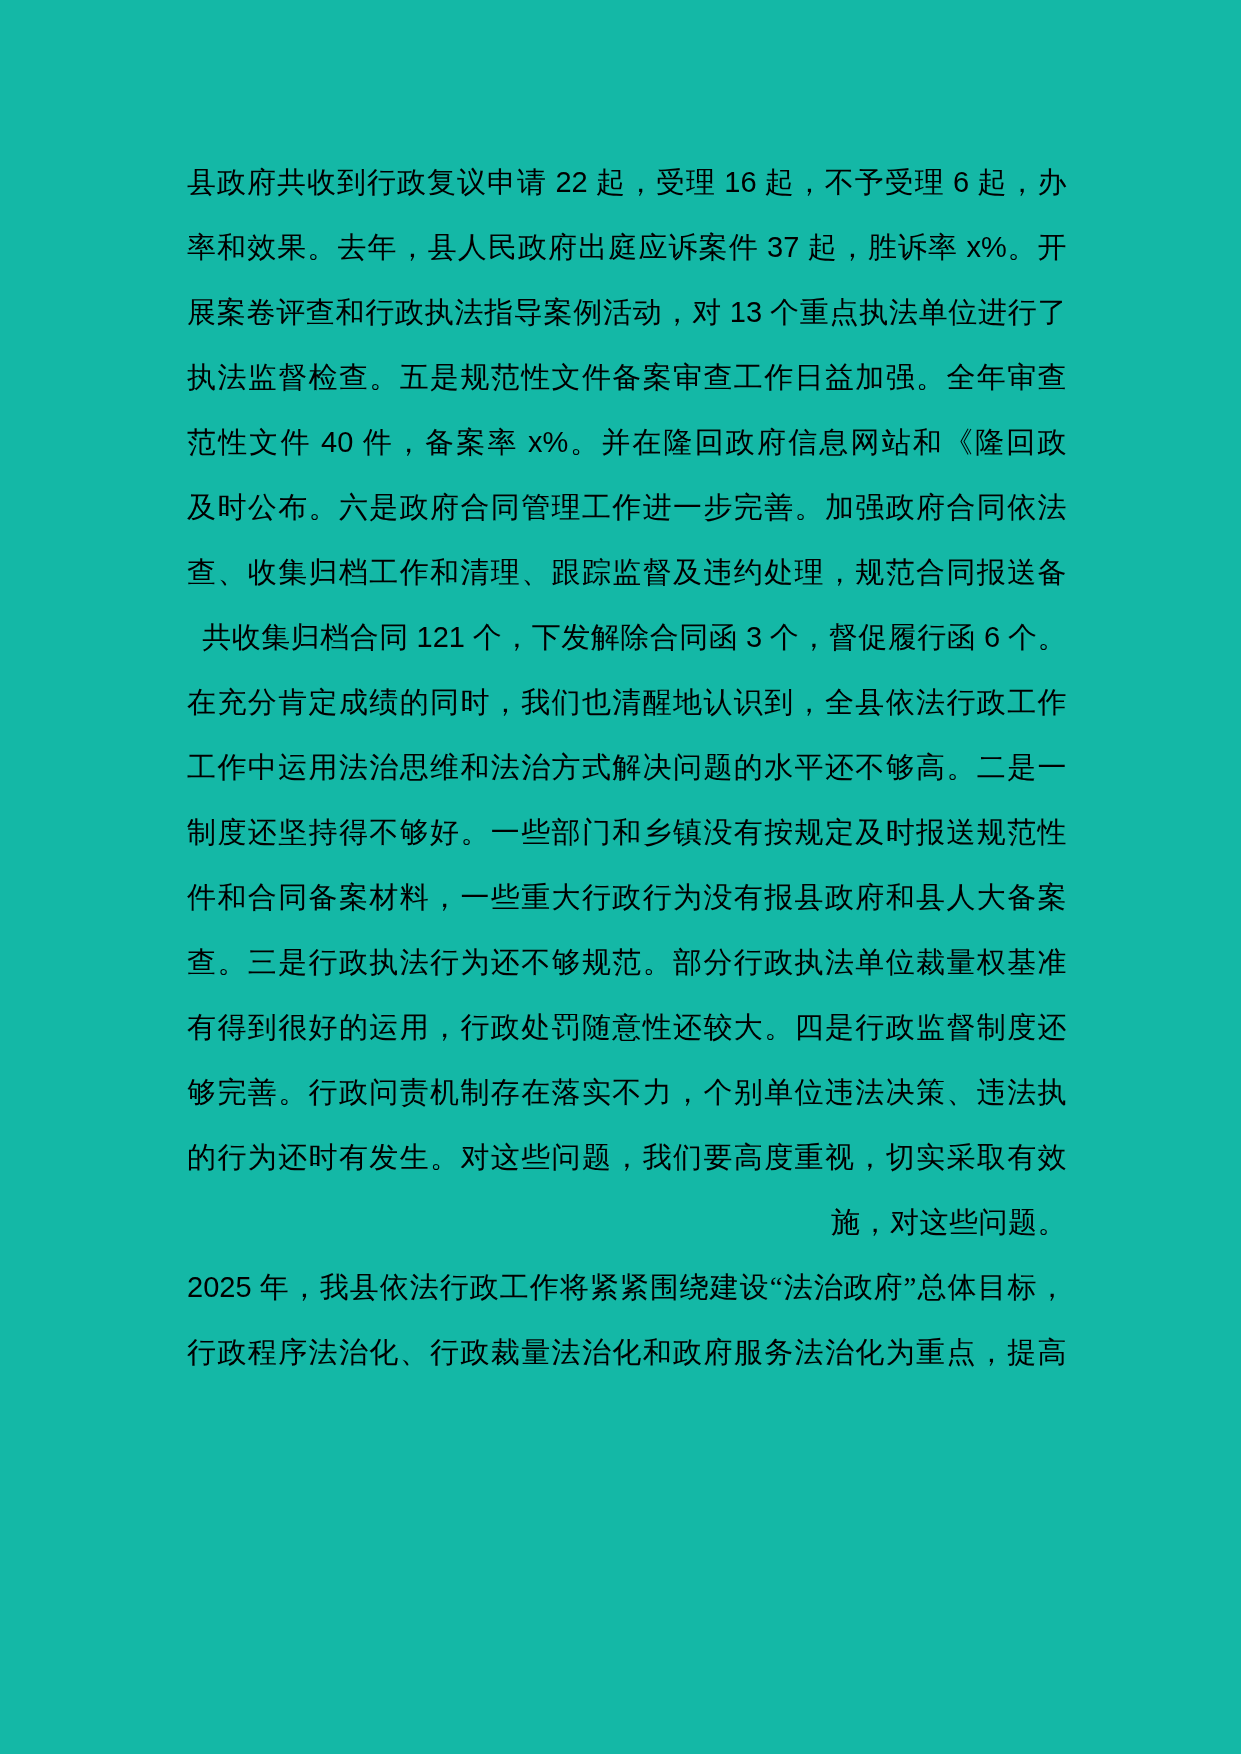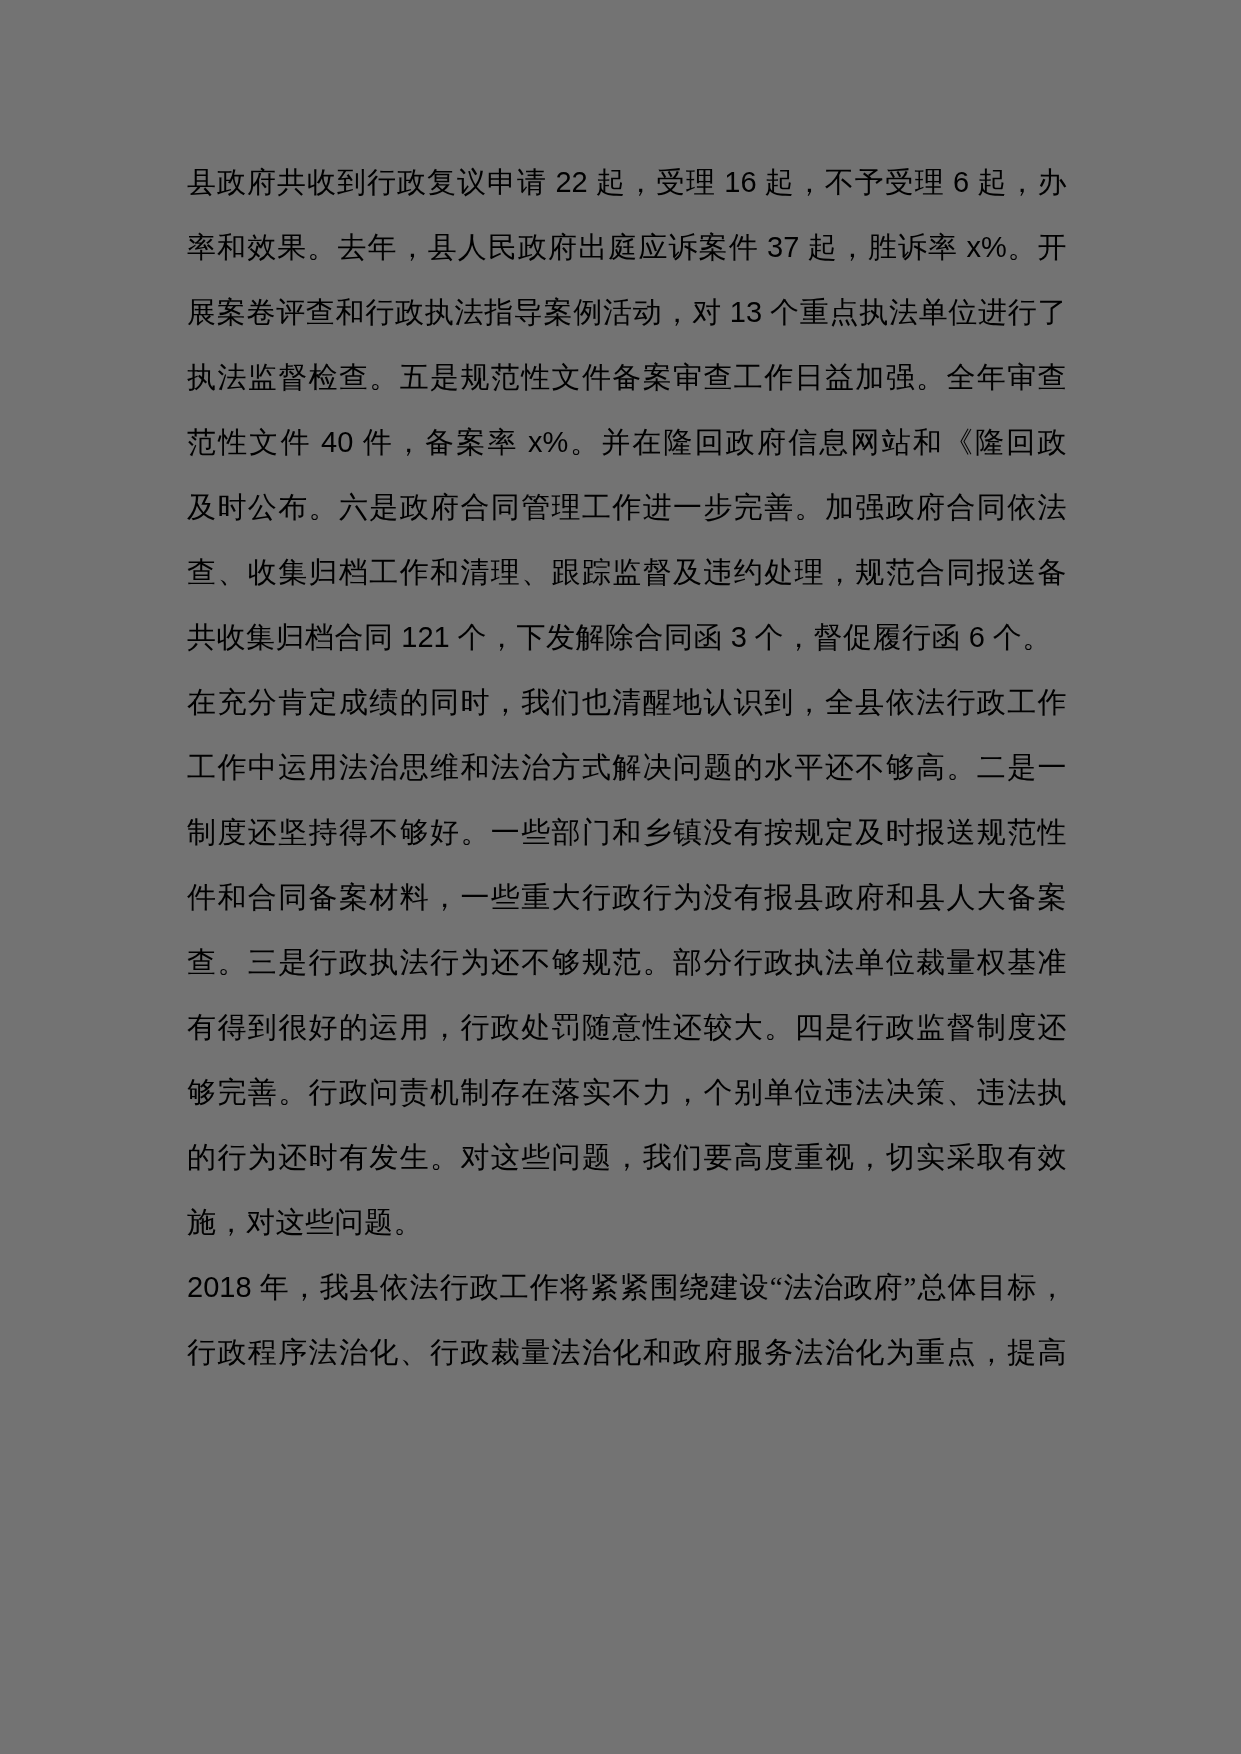--- a/index.html
+++ b/index.html
@@ -20,52 +20,52 @@
     color: #000000;
   }
   .doc-body {
     width: 880px;
   }
   .line {
     height: 65px;
     line-height: 65px;
     white-space: nowrap;
     overflow: hidden;
-    text-align: left;
+    text-align: right;
     letter-spacing: 0.5px;
   }
   .line.just {
     text-align: justify;
     text-align-last: justify;
     white-space: normal;
   }
   
   .lat {
     font-family: "Liberation Sans", "DejaVu Sans", sans-serif;
     letter-spacing: 0;
   }
 </style>
 </head>
 <body>
 
-<div class="page" style="background: #737373; color: rgb(0, 0, 0);">
+<div class="page" style="background: #14b8a6; color: rgb(0, 0, 0);">
   <div class="doc-body">
     <div class="line just">县政府共收到行政复议申请 <span class="lat">22</span> 起，受理 <span class="lat">16</span> 起，不予受理 <span class="lat">6</span> 起，办</div>
     <div class="line just">率和效果。去年，县人民政府出庭应诉案件 <span class="lat">37</span> 起，胜诉率 <span class="lat">x%</span>。开</div>
     <div class="line just">展案卷评查和行政执法指导案例活动，对 <span class="lat">13</span> 个重点执法单位进行了</div>
     <div class="line just">执法监督检查。五是规范性文件备案审查工作日益加强。全年审查规</div>
     <div class="line just">范性文件 <span class="lat">40</span> 件，备案率 <span class="lat">x%</span>。并在隆回政府信息网站和《隆回政报》</div>
     <div class="line just">及时公布。六是政府合同管理工作进一步完善。加强政府合同依法审</div>
     <div class="line just">查、收集归档工作和清理、跟踪监督及违约处理，规范合同报送备案。</div>
     <div class="line">共收集归档合同 <span class="lat">121</span> 个，下发解除合同函 <span class="lat">3</span> 个，督促履行函 <span class="lat">6</span> 个。</div>
     <div class="line just">在充分肯定成绩的同时，我们也清醒地认识到，全县依法行政工作中</div>
     <div class="line just">工作中运用法治思维和法治方式解决问题的水平还不够高。二是一些</div>
     <div class="line just">制度还坚持得不够好。一些部门和乡镇没有按规定及时报送规范性文</div>
     <div class="line just">件和合同备案材料，一些重大行政行为没有报县政府和县人大备案审</div>
     <div class="line just">查。三是行政执法行为还不够规范。部分行政执法单位裁量权基准没</div>
     <div class="line just">有得到很好的运用，行政处罚随意性还较大。四是行政监督制度还不</div>
     <div class="line just">够完善。行政问责机制存在落实不力，个别单位违法决策、违法执法</div>
     <div class="line just">的行为还时有发生。对这些问题，我们要高度重视，切实采取有效措</div>
     <div class="line">施，对这些问题。</div>
-    <div class="line just"><span class="lat">2018</span> 年，我县依法行政工作将紧紧围绕建设“法治政府”总体目标，以</div>
+    <div class="line just"><span class="lat">2025</span> 年，我县依法行政工作将紧紧围绕建设“法治政府”总体目标，以</div>
     <div class="line just">行政程序法治化、行政裁量法治化和政府服务法治化为重点，提高政</div>
   </div>
 </div>
 
 </body></html>

